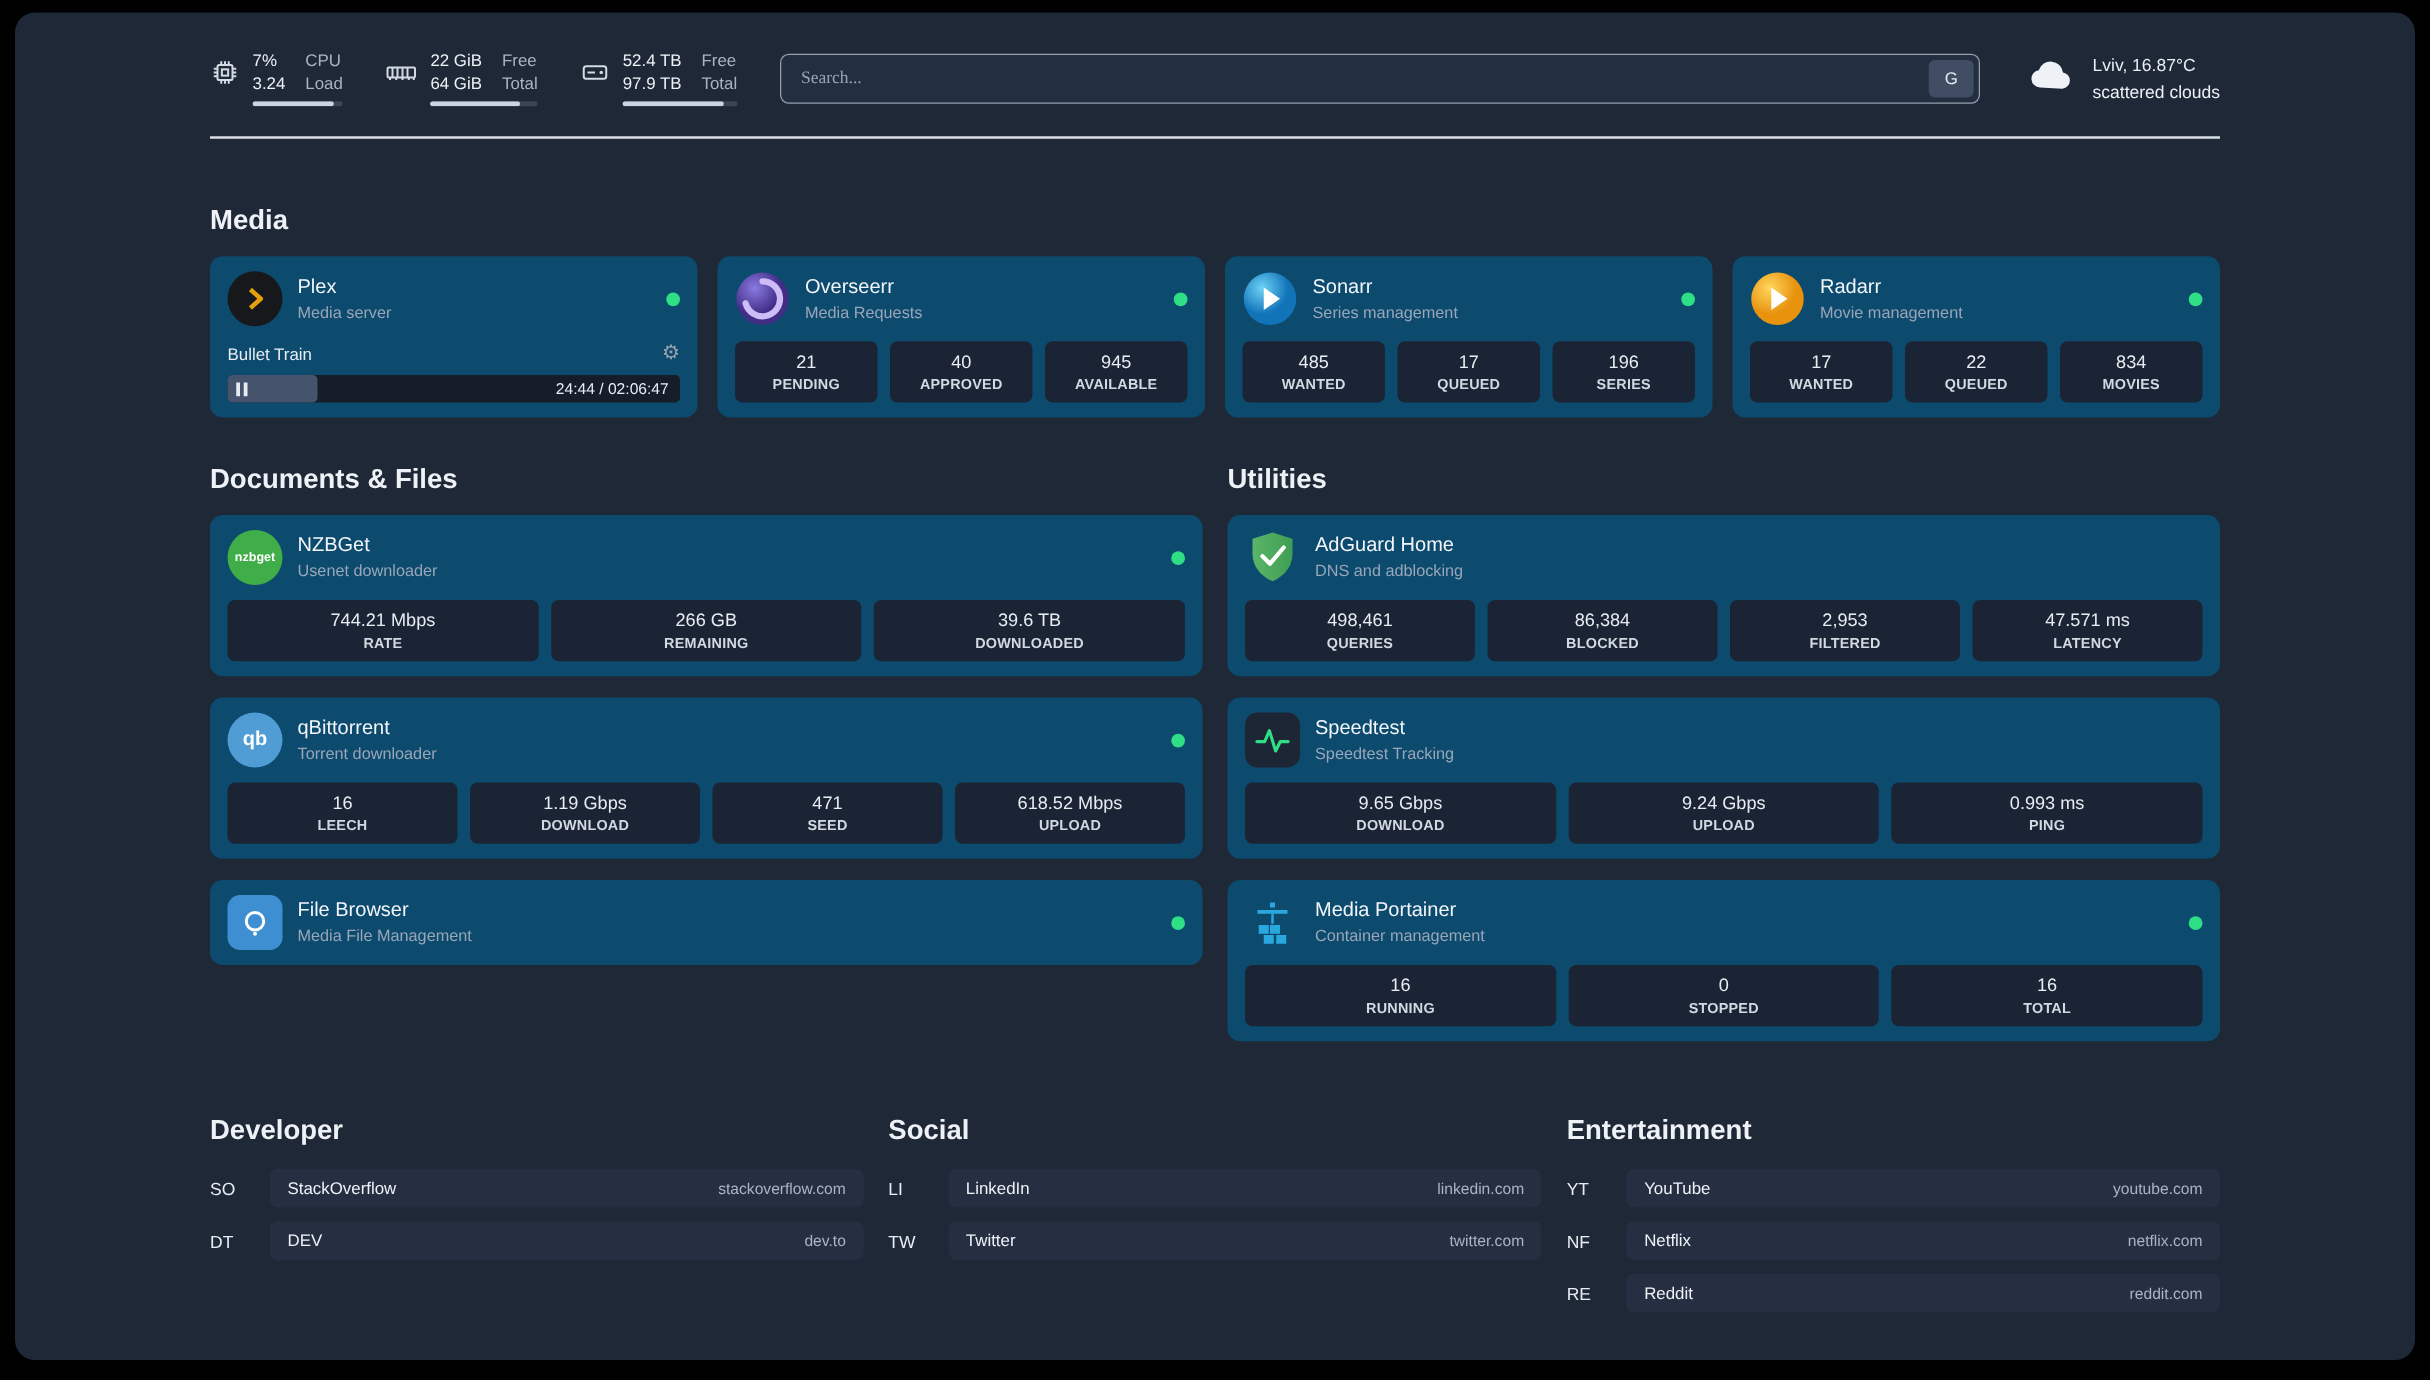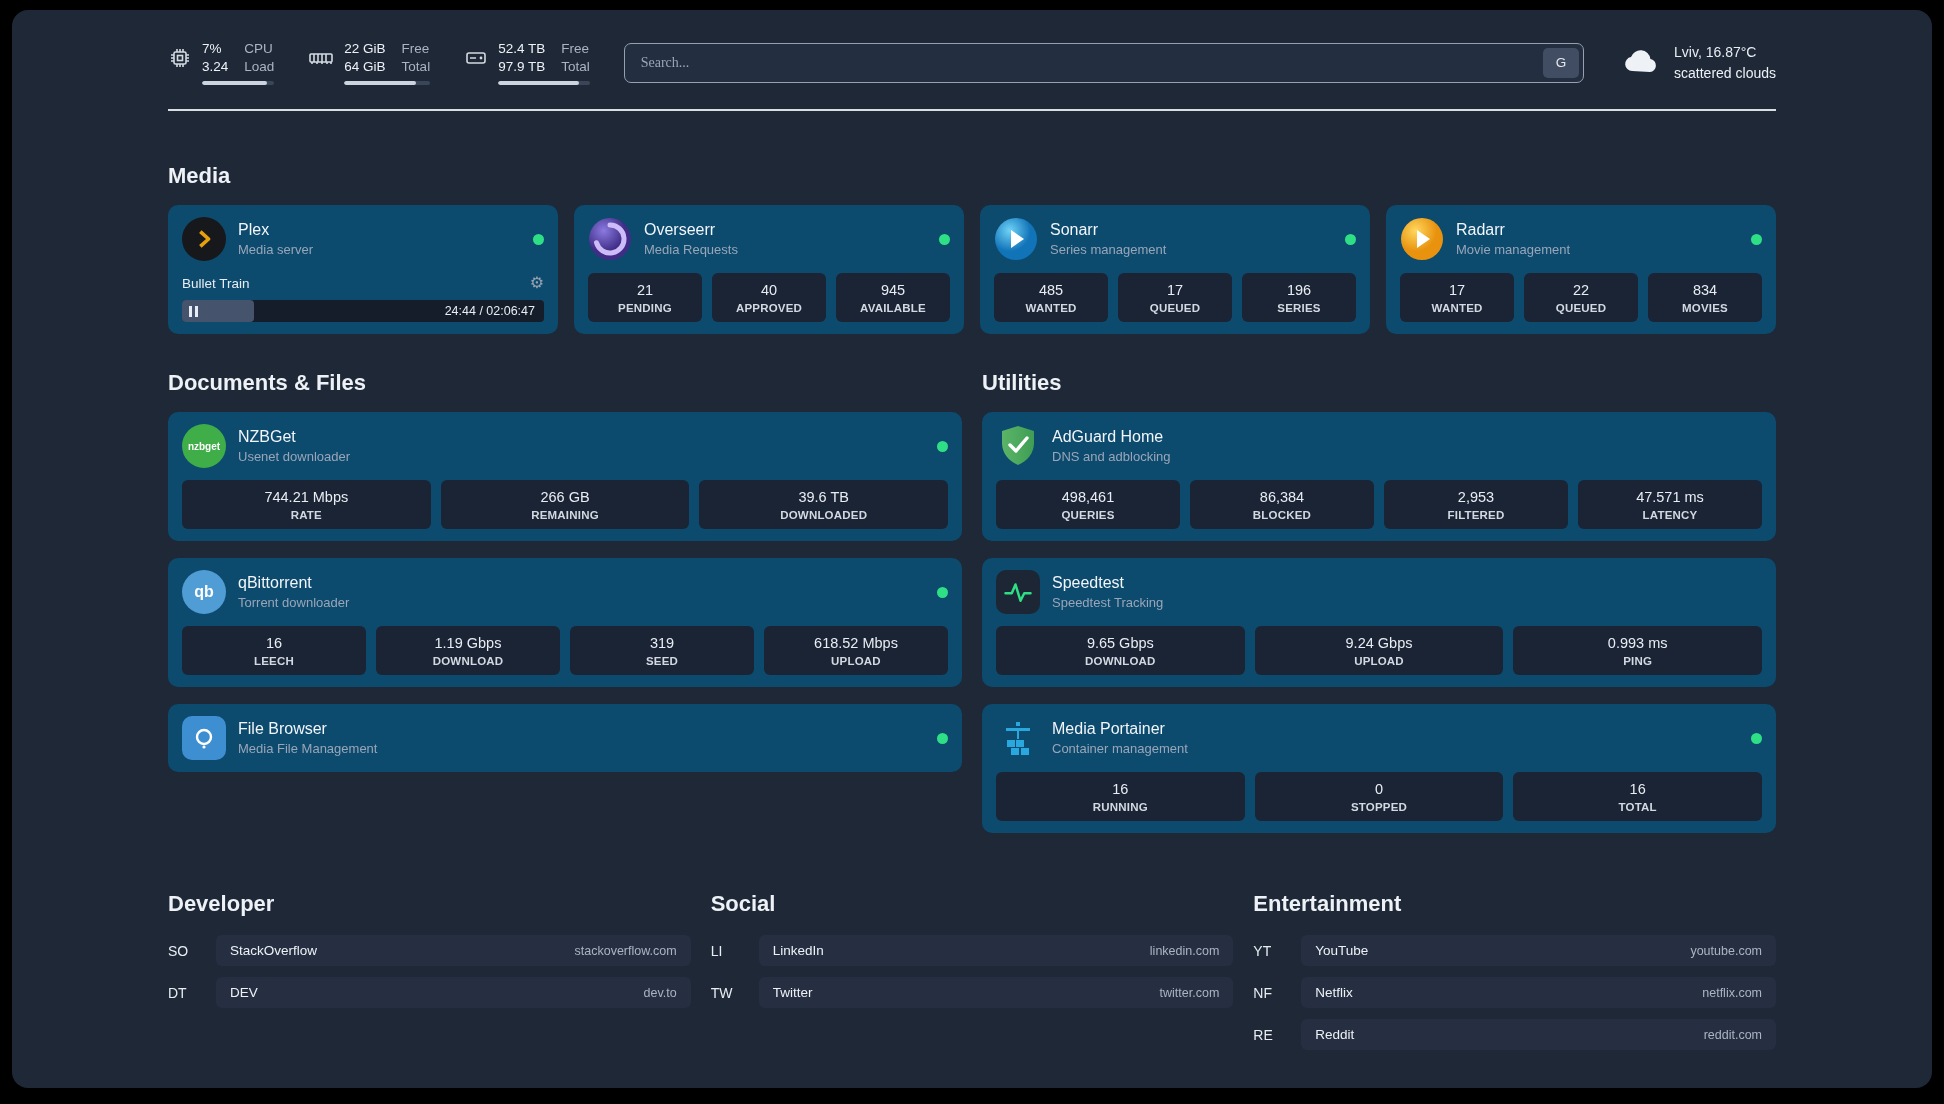--- a/index.html
+++ b/index.html
@@ -395,21 +395,21 @@
           <div class="stats">
             <div class="tile">
               <div class="v">16</div>
               <div class="l">LEECH</div>
             </div>
             <div class="tile">
               <div class="v">1.19 Gbps</div>
               <div class="l">DOWNLOAD</div>
             </div>
             <div class="tile">
-              <div class="v">319</div>
+              <div class="v">471</div>
               <div class="l">SEED</div>
             </div>
             <div class="tile">
               <div class="v">618.52 Mbps</div>
               <div class="l">UPLOAD</div>
             </div>
           </div>
         </div>
 
         <div class="card short">

